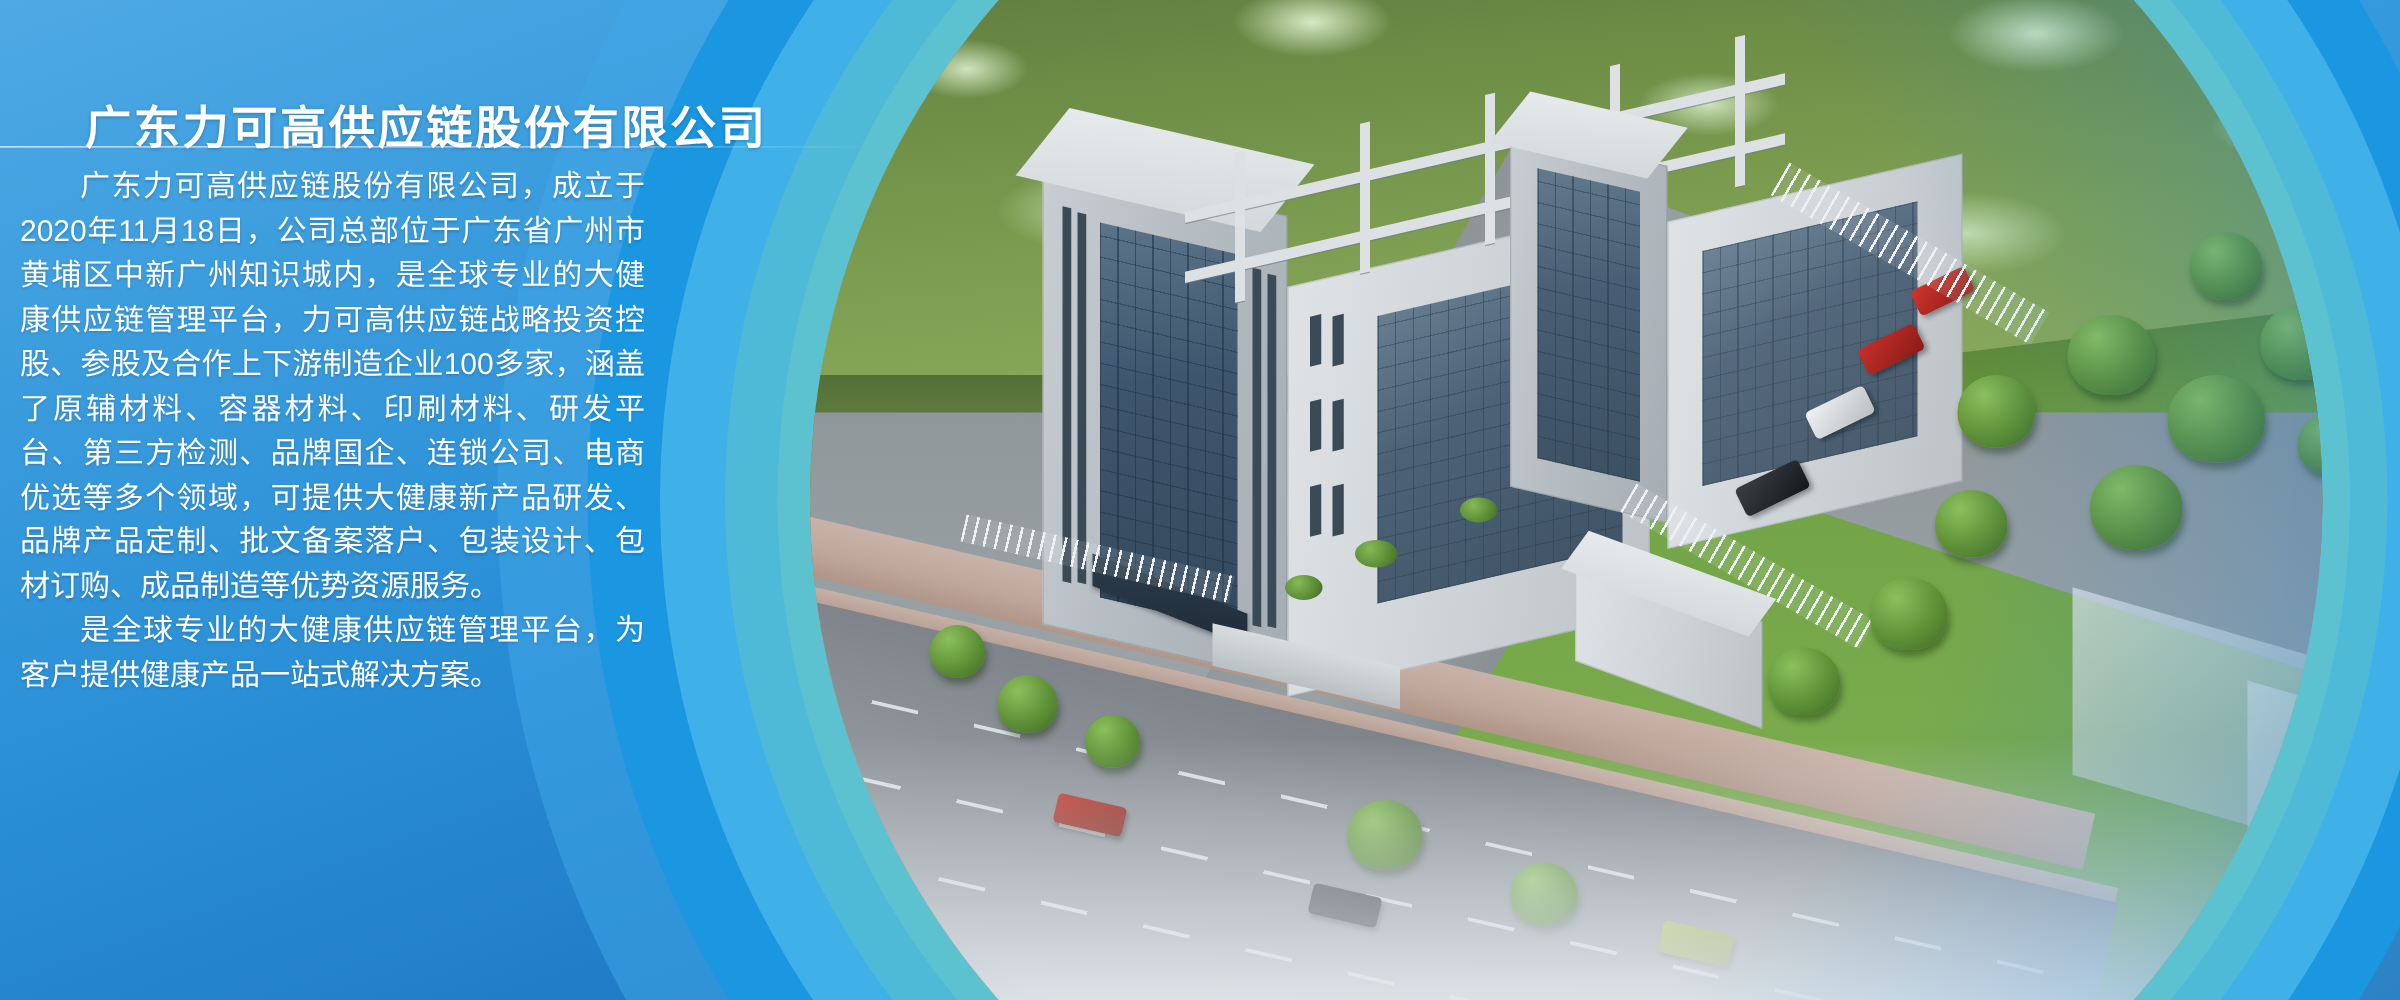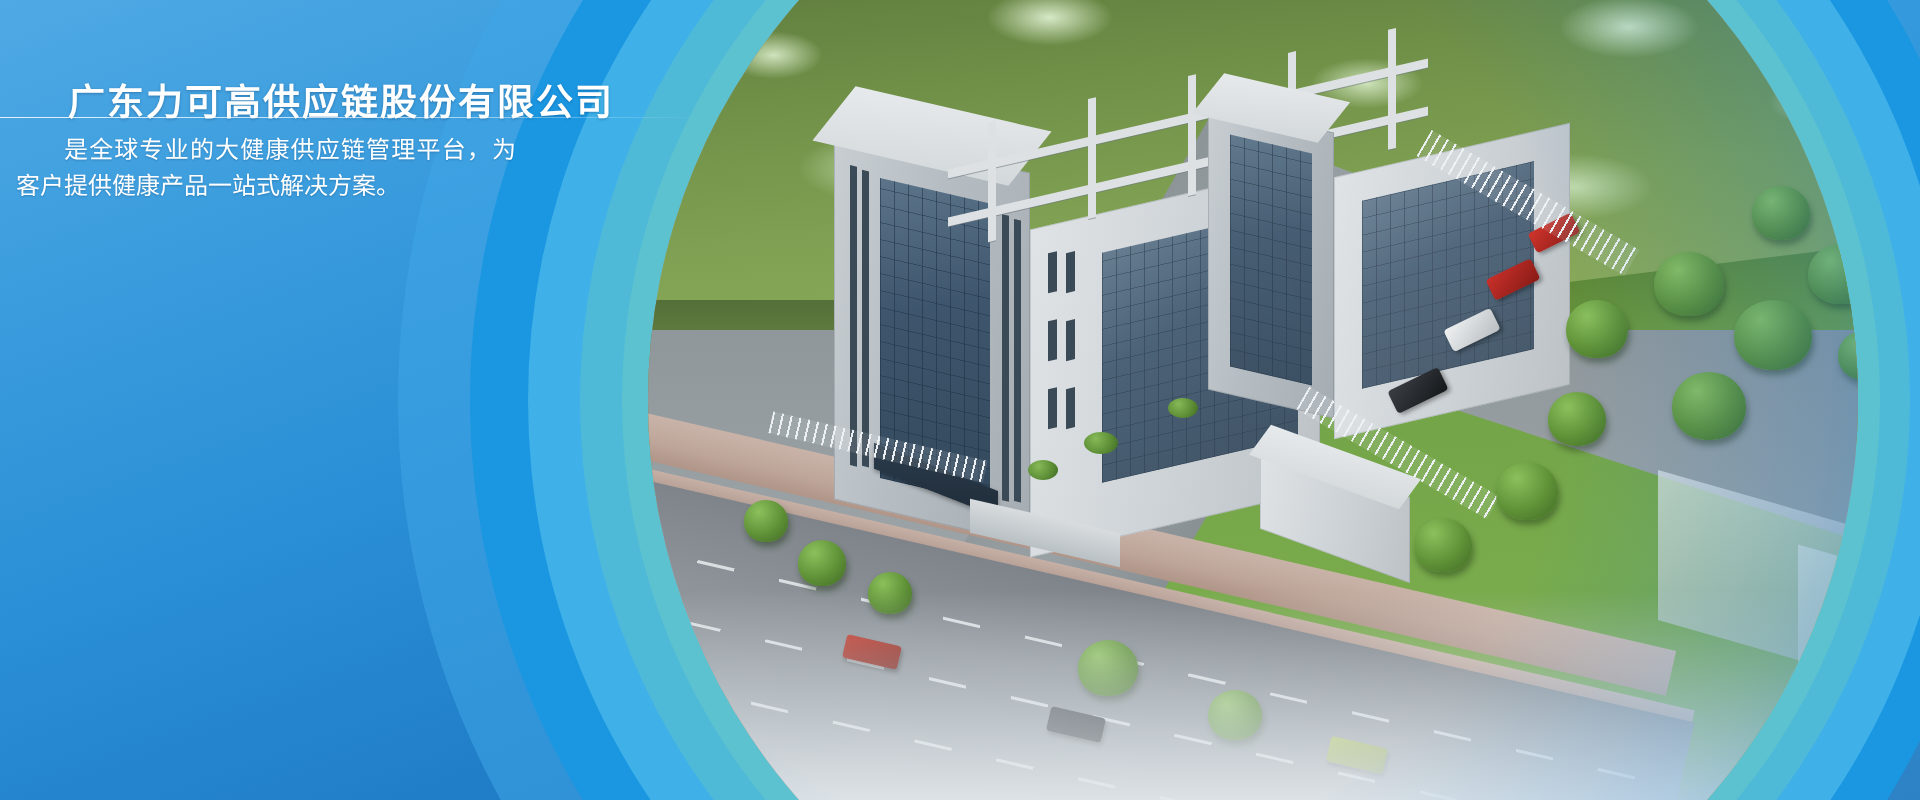--- a/index.html
+++ b/index.html
@@ -390,17 +390,18 @@
 
       <div class="mist"></div>
       <div class="photo-veil"></div>
     </div>
   </div>
 
   <div class="text-col">
     <h1 class="title">广东力可高供应链股份有限公司</h1>
     <div class="title-rule"></div>
     <div class="body-text">
+      <p>广东力可高供应链股份有限公司，成立于2020年11月18日，公司总部位于广东省广州市黄埔区中新广州知识城内，是全球专业的大健康供应链管理平台，力可高供应链战略投资控股、参股及合作上下游制造企业100多家，涵盖了原辅材料、容器材料、印刷材料、研发平台、第三方检测、品牌国企、连锁公司、电商优选等多个领域，可提供大健康新产品研发、品牌产品定制、批文备案落户、包装设计、包材订购、成品制造等优势资源服务。</p>
       <p>是全球专业的大健康供应链管理平台，为客户提供健康产品一站式解决方案。</p>
     </div>
   </div>
 
 </div>
 
 </body></html>

